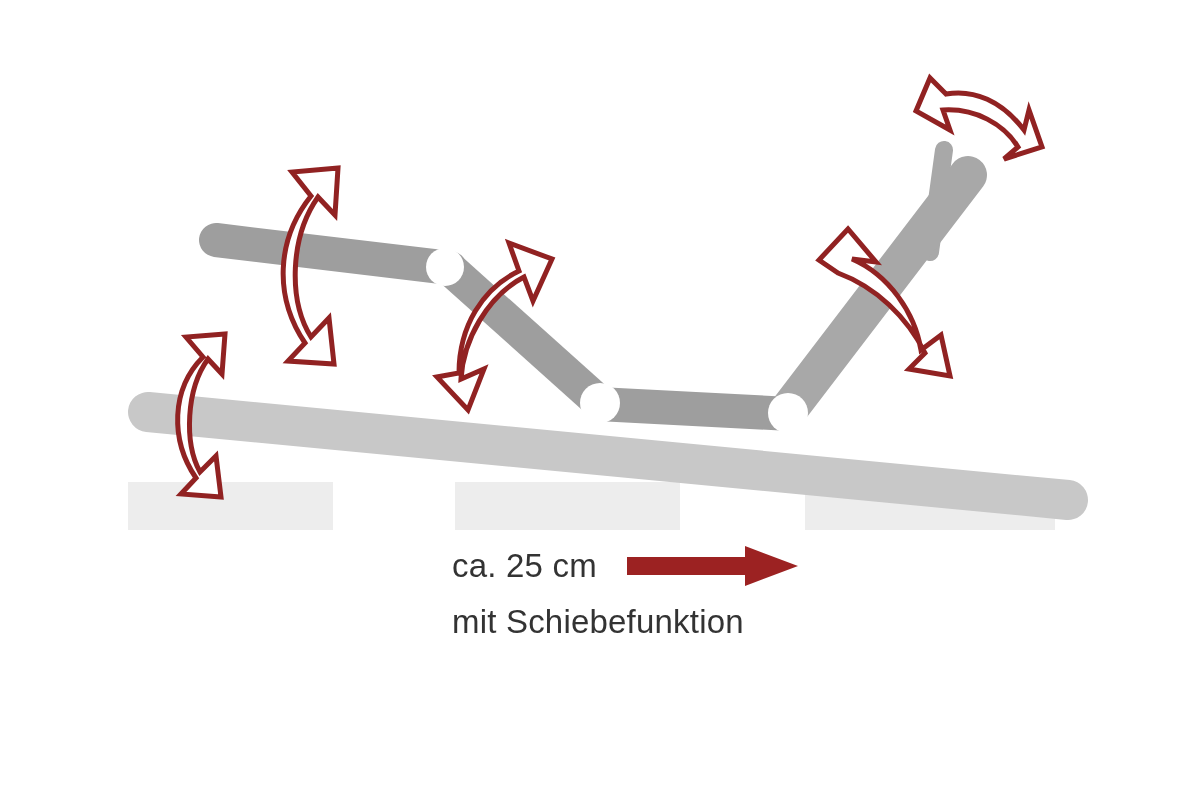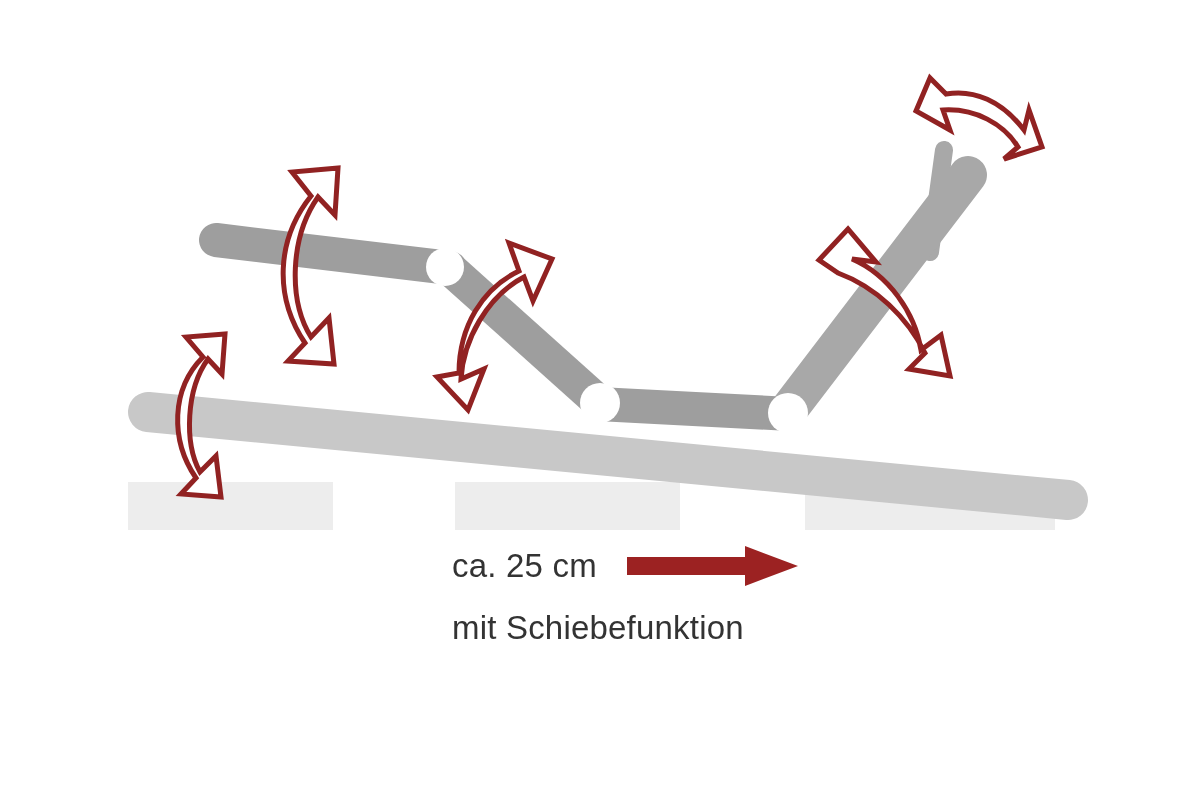--- a/index.html
+++ b/index.html
@@ -41,21 +41,21 @@
   }
   .caption-text {
     font-family: "Liberation Sans", sans-serif;
     font-size: 33px;
     line-height: 40px;
     color: #333333;
     white-space: nowrap;
     letter-spacing: 0.2px;
   }
   .caption-row-2 {
-    margin-top: 16px;
+    margin-top: 10px;
   }
   .slide-arrow {
     display: block;
   }
 </style>
 </head>
 <body>
 
 <div id="stage">
 

